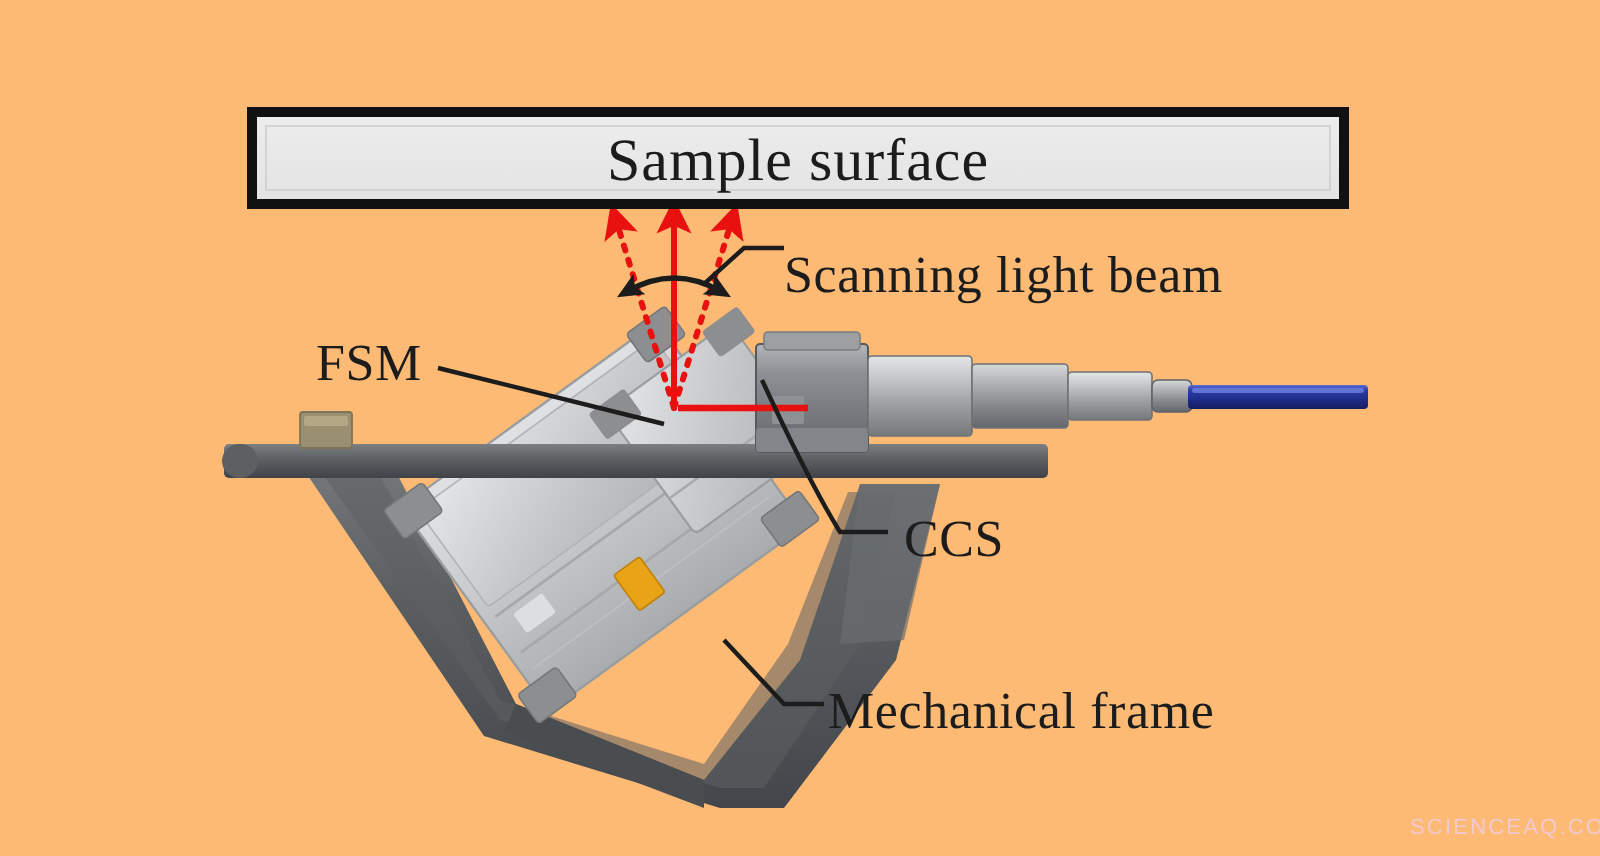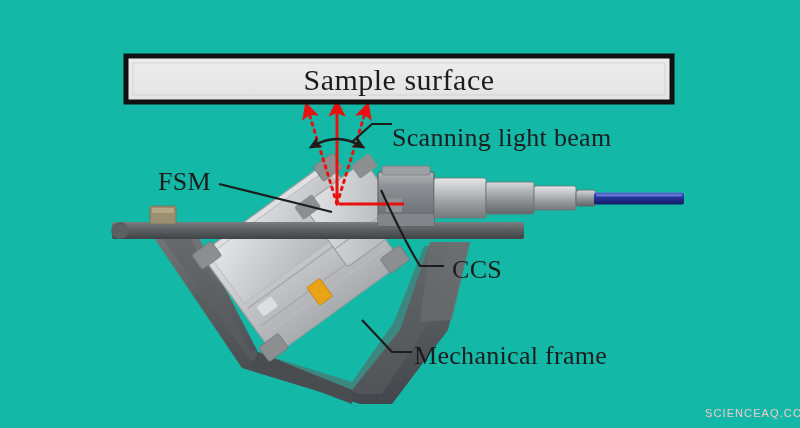--- a/index.html
+++ b/index.html
@@ -4,21 +4,21 @@
 <style>
   html, body {
     margin: 0;
     padding: 0;
     background: #ffffff;
   }
   #figure {
     position: relative;
     width: 800px;
     height: 428px;
-    background: #14b8a6;
+    background: #fdba74;
     overflow: hidden;
     font-family: "Liberation Serif", "DejaVu Serif", serif;
   }
   #diagram-svg {
     position: absolute;
     left: 0;
     top: 0;
     width: 800px;
     height: 428px;
   }

